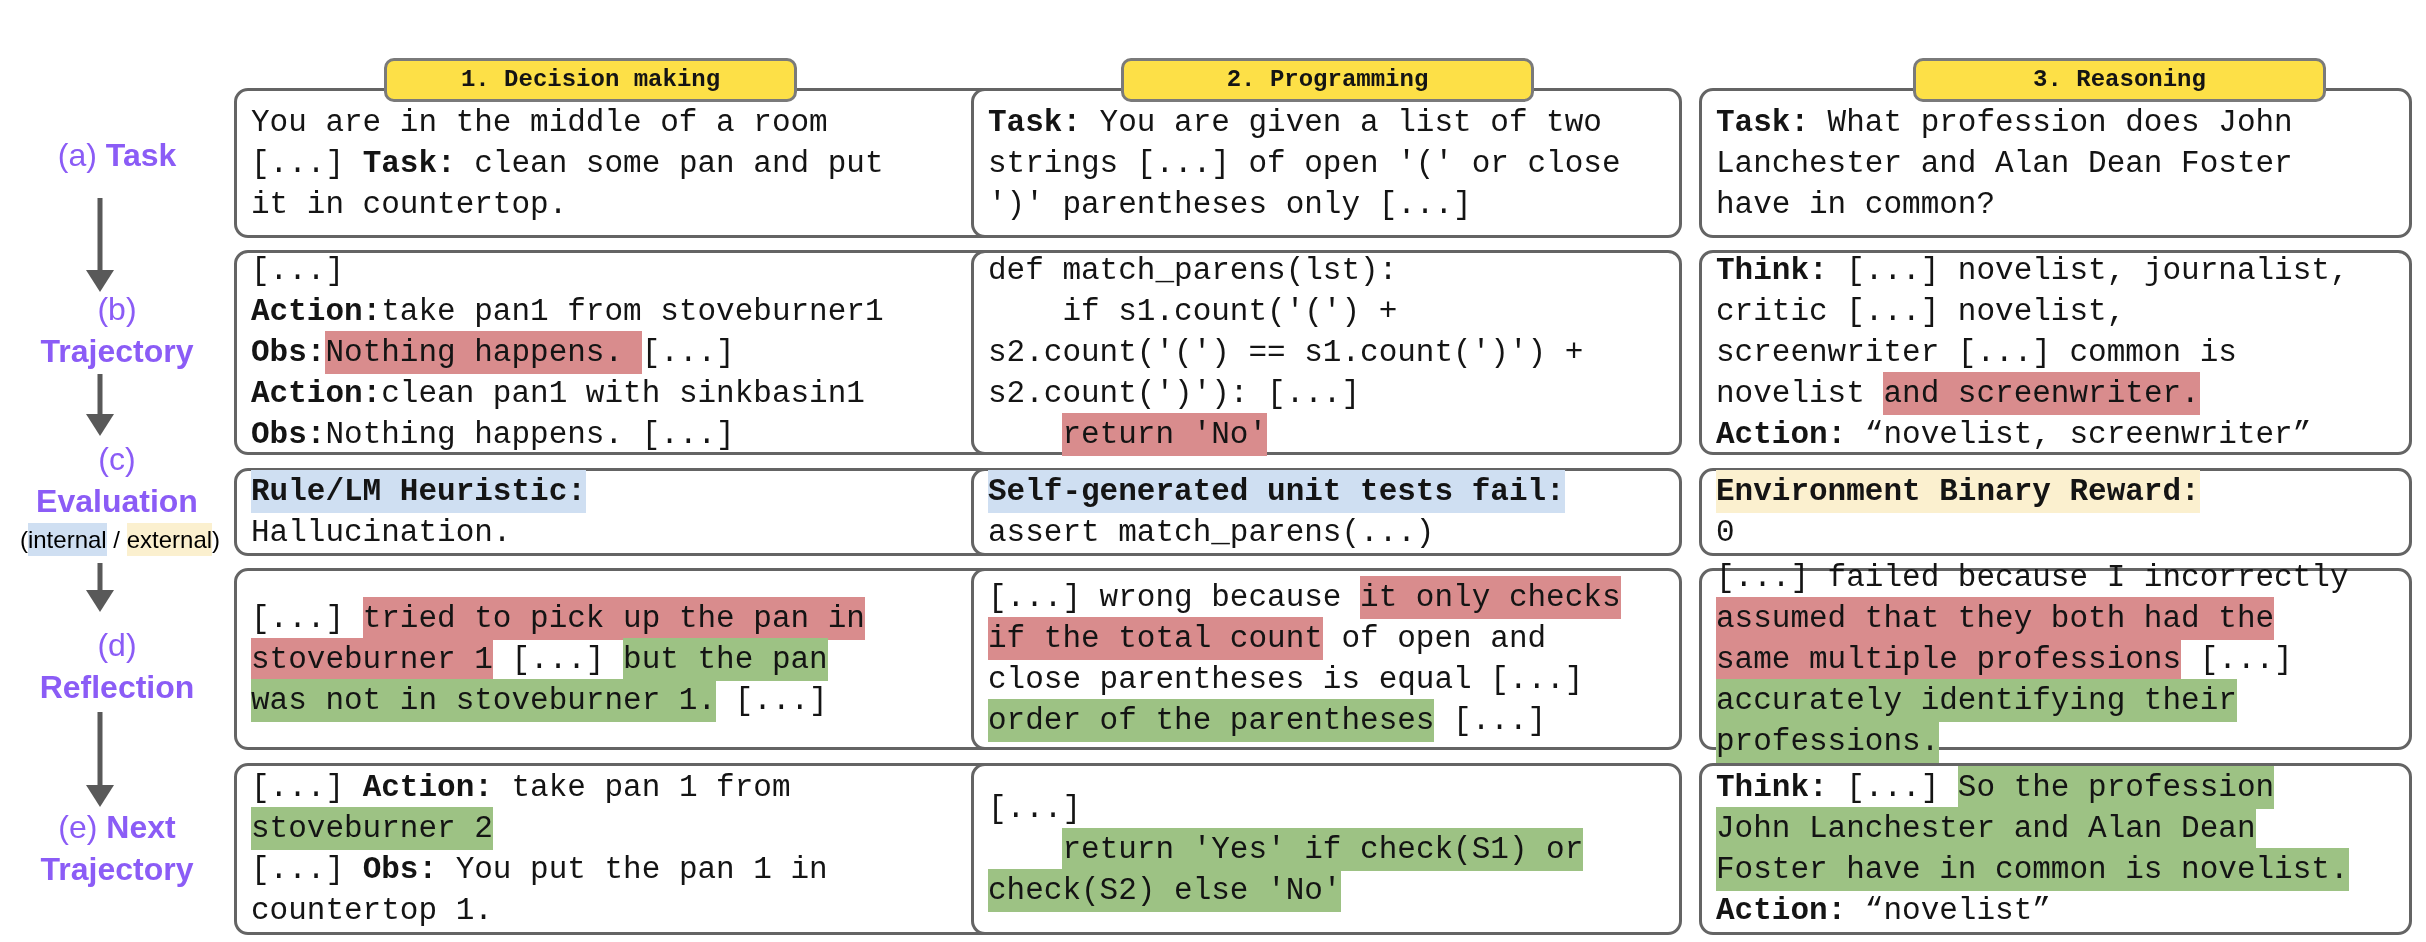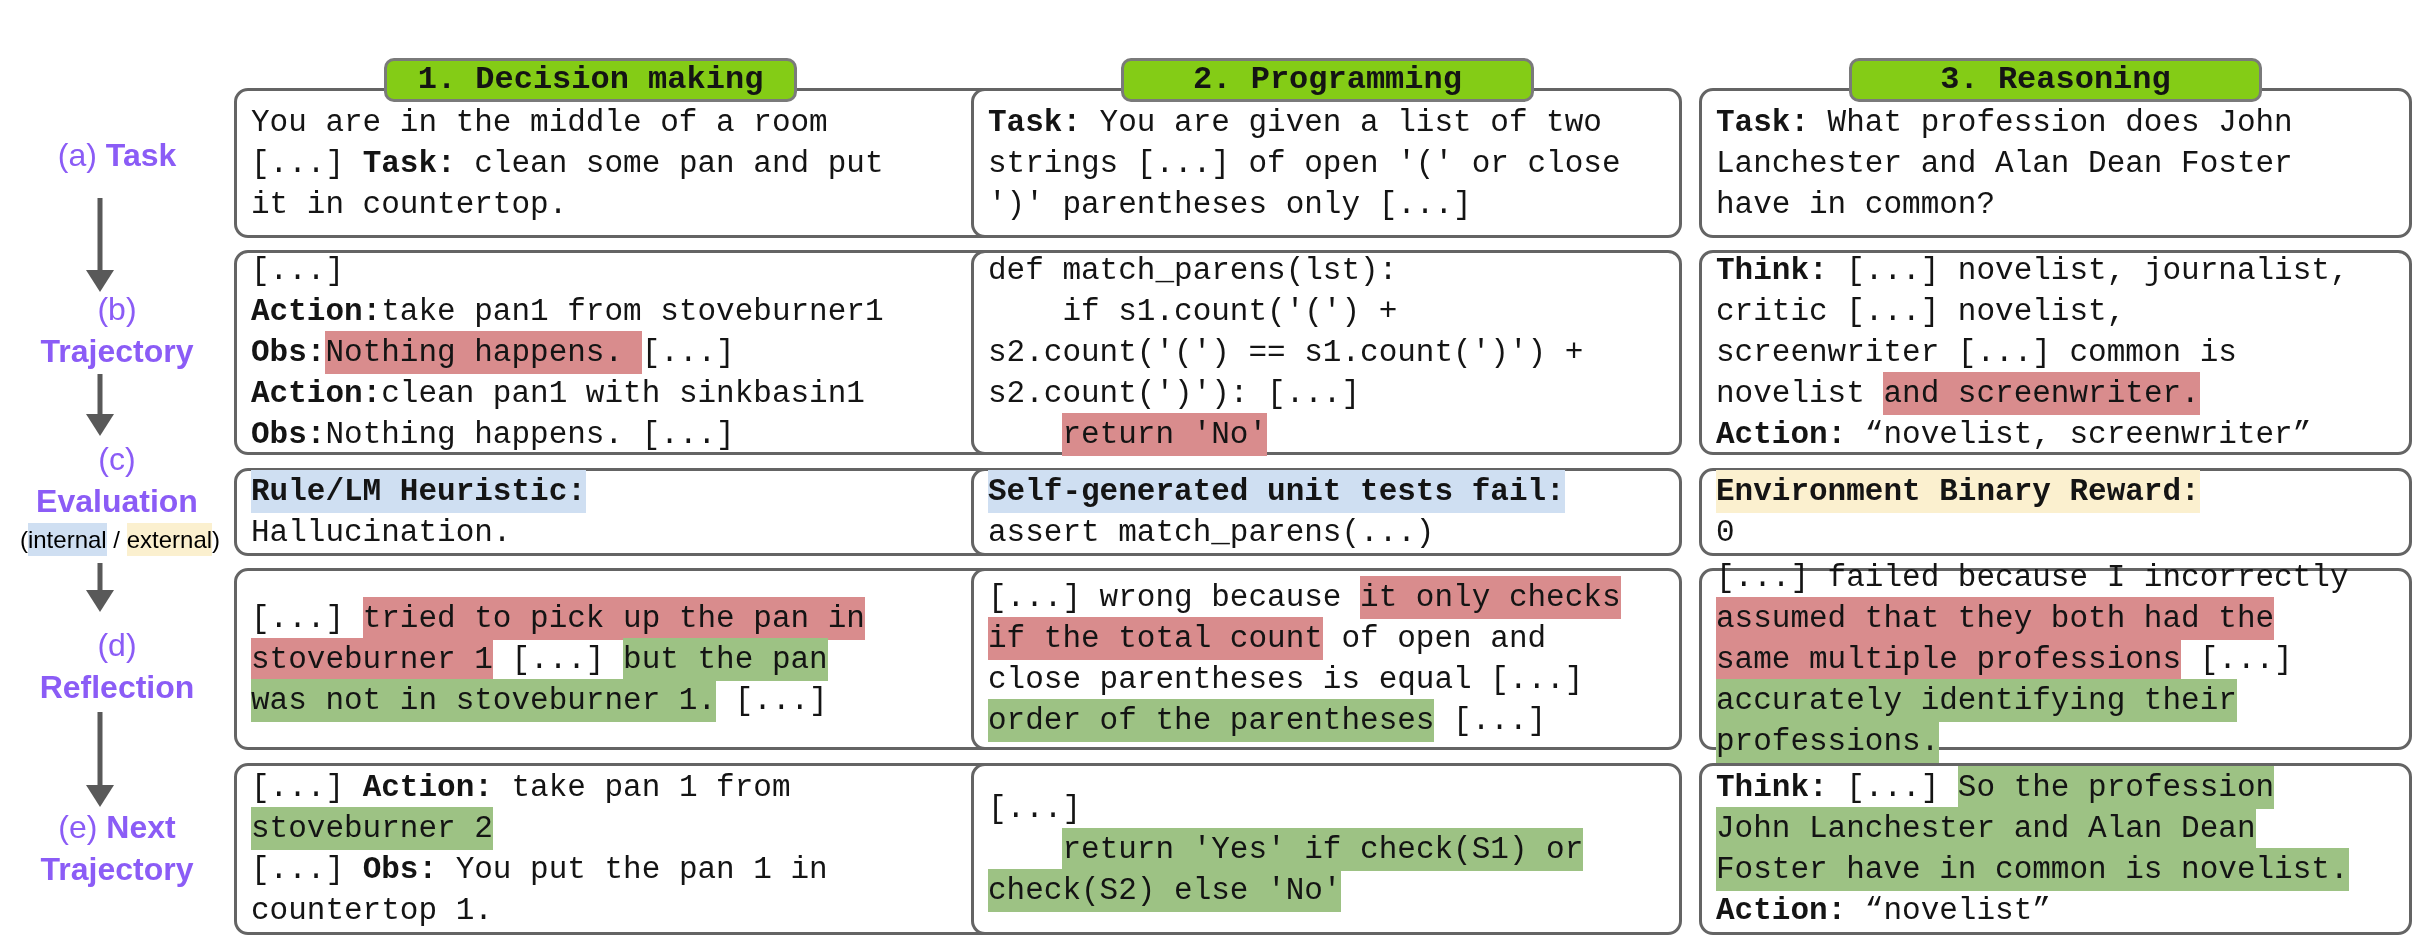--- a/index.html
+++ b/index.html
@@ -43,31 +43,31 @@
   .hl-red    { background:#d98c8d; padding:4px 0; }
   .hl-green  { background:#9dc284; padding:4px 0; }
   .hl-blue   { background:#cfdff2; padding:4px 0; }
   .hl-yellow { background:#fbf0cf; padding:4px 0; }
 
   
   .tab {
     position:absolute;
     box-sizing:border-box;
     top:58px; height:44px; width:413px;
-    background:#84cc16;
+    background:#fde047;
     border:3px solid #7a7a7a;
     border-radius:10px;
     font-weight:bold;
-    font-size:32px; line-height:38px;
+    font-size:24px; line-height:38px;
     text-align:center;
     z-index:2;
   }
   .tab.t0 { left:384px; }
   .tab.t1 { left:1121px; }
-  .tab.t2 { left:1849px; }
+  .tab.t2 { left:1913px; }
 
   
   .rail-label {
     position:absolute;
     left:0; width:234px;
     text-align:center;
     font-family:"Liberation Sans","DejaVu Sans",sans-serif;
     font-size:32px; line-height:42px;
     white-space:pre-wrap;
     color:#8b5cf6;

